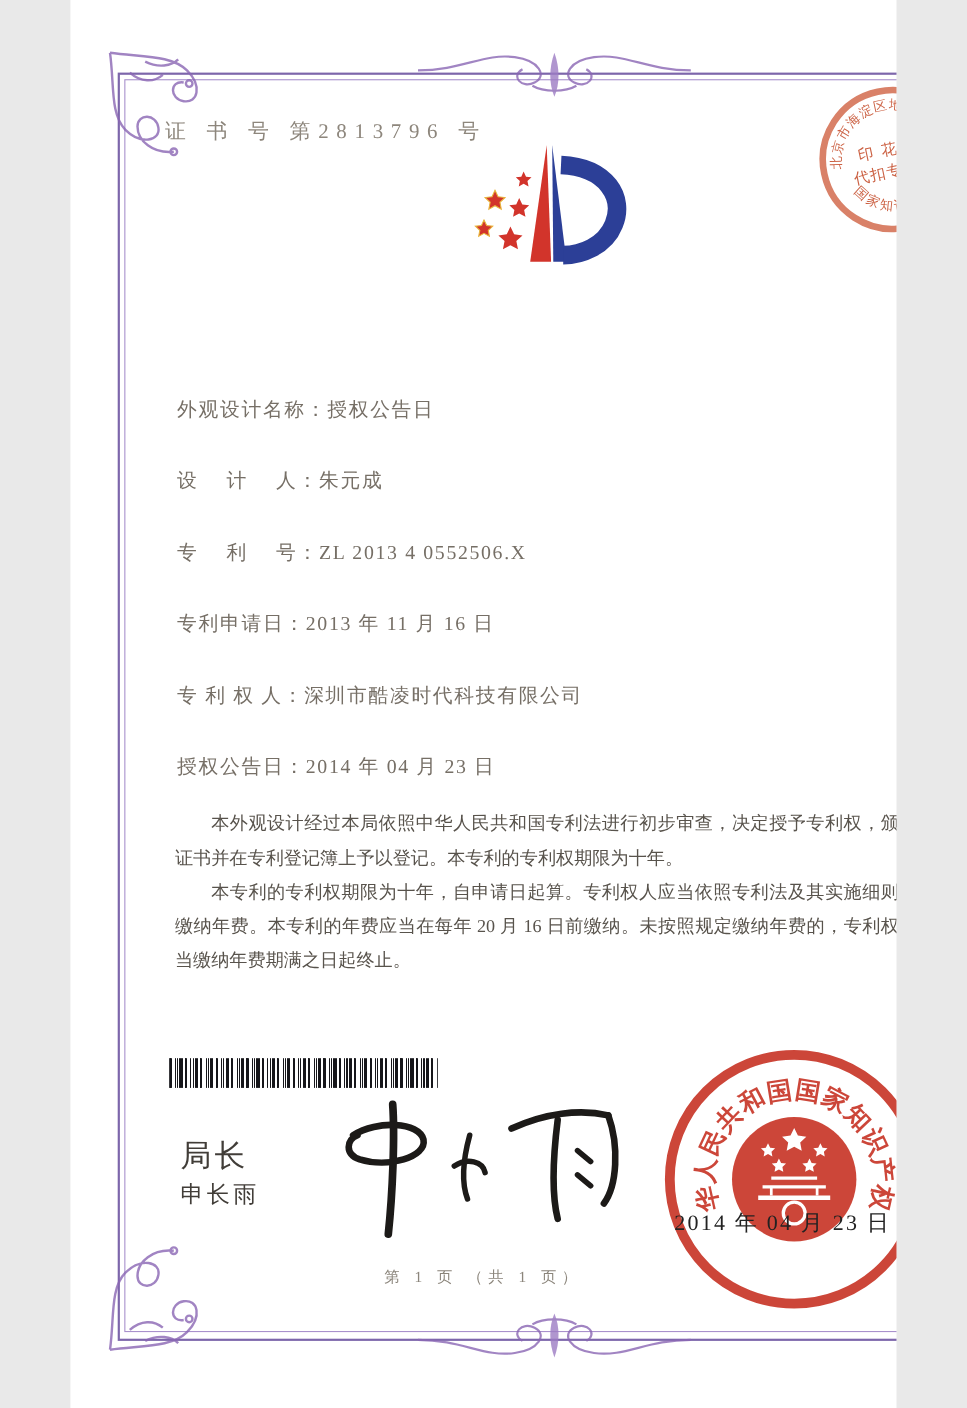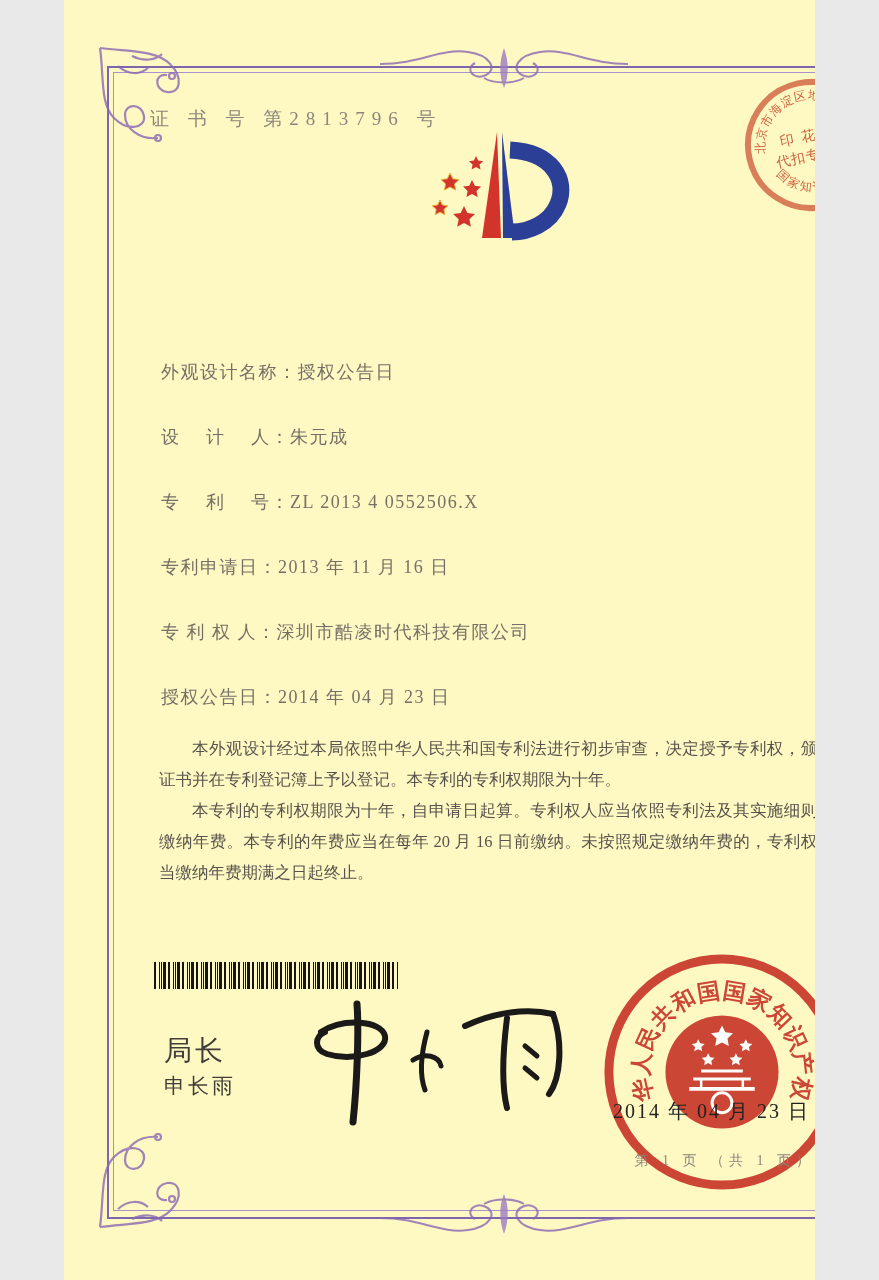--- a/index.html
+++ b/index.html
@@ -1,18 +1,18 @@
 <!DOCTYPE html>
 <html><head>
 <meta charset="utf-8">
 <style>
   html,body{margin:0;padding:0;background:#e9e9e9;}
   .page{
     position:relative;width:726px;height:1280px;margin:0 auto;
-    background:#fef9c3;overflow:hidden;
+    background:#ffffff;overflow:hidden;
     font-family:"Liberation Serif","DejaVu Serif",serif;
     color:#3a3631;
     padding-left:25px;
   }
   
   .frame-outer{position:absolute;left:43px;top:66px;width:782px;height:1149px;
     border:2px solid #7d66ab;}
   .frame-inner{position:absolute;left:49px;top:72px;width:770px;height:1137px;
     border:1px solid #a991cc;}
   .flourish{position:absolute;pointer-events:none;}
@@ -42,21 +42,21 @@
       repeating-linear-gradient(90deg,#16161a 0 2px,transparent 2px 5px,#16161a 5px 6px,transparent 6px 9px,#16161a 9px 12px,transparent 12px 14px),
       repeating-linear-gradient(90deg,#16161a 0 1px,transparent 1px 7px);
   }
   .sig-title{position:absolute;left:100px;top:1032px;font-size:28px;letter-spacing:3px;color:#413d38;}
   .sig-name{position:absolute;left:100px;top:1072px;font-size:21px;letter-spacing:3px;color:#413d38;}
   .signature{position:absolute;left:205px;top:998px;}
   .office-seal{position:absolute;left:534px;top:948px;opacity:.93;}
   .seal-date{position:absolute;left:549px;top:1098px;width:230px;font-size:20px;
     letter-spacing:2px;color:#222;white-space:nowrap;font-family:"Liberation Serif",serif;}
   .tax-stamp{position:absolute;left:672px;top:70px;transform:rotate(-12deg);opacity:.9;}
-  .footer{position:absolute;left:0;top:1152px;width:100%;text-align:right;
+  .footer{position:absolute;left:0;top:1152px;width:100%;text-align:center;
     font-size:14px;letter-spacing:5px;color:#8b857b;}
 </style>
 </head>
 <body>
 
 <div class="page">
 
   <div class="frame-outer"></div>
   <div class="frame-inner"></div>
 

